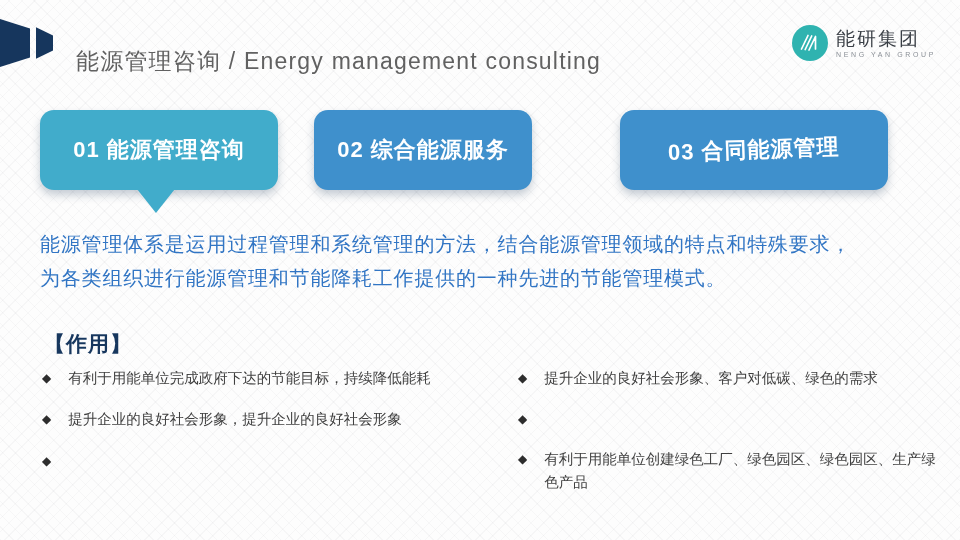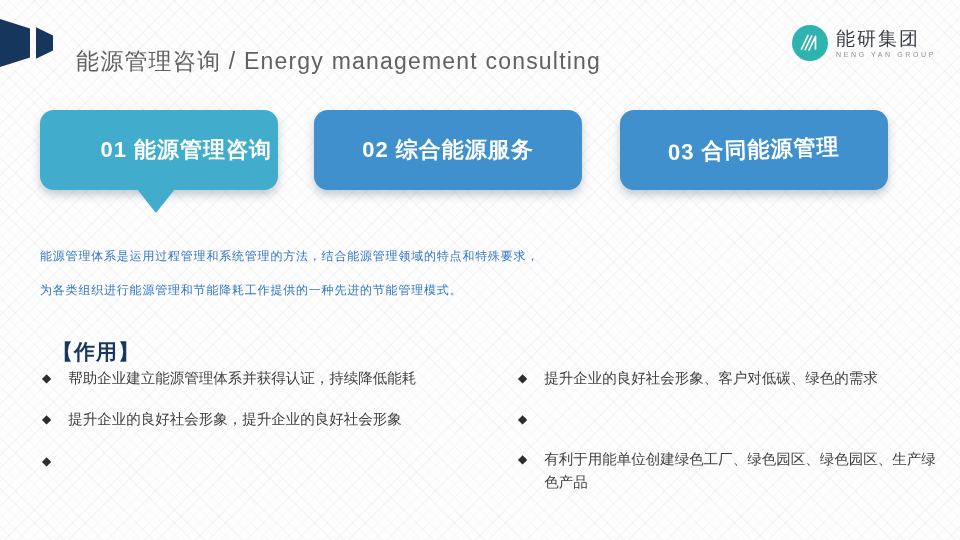--- a/index.html
+++ b/index.html
@@ -29,37 +29,37 @@
   .logo-zh{font-size:19px;font-weight:normal;color:#3a3f46;letter-spacing:2px;}
   .logo-en{font-size:7px;color:#8a8f96;letter-spacing:2.6px;margin-top:3px;}
   
   .tabs{position:absolute;left:40px;top:110px;width:880px;height:80px;}
   .tab{
     position:absolute;top:0;height:80px;border:none;border-radius:14px;
     color:#fff;font-weight:bold;font-size:22px;letter-spacing:1px;
     font-family:"Liberation Sans","DejaVu Sans",sans-serif;
     box-shadow:0 5px 9px rgba(30,60,90,0.25);cursor:pointer;
   }
-  .tab-1{left:0;width:238px;background:#41accb;text-align:right;}
+  .tab-1{left:0;width:238px;background:#41accb;}
   .tab-1::after{
     content:"";position:absolute;left:50%;bottom:-23px;transform:translateX(-58%);
     border-left:19px solid transparent;border-right:19px solid transparent;
     border-top:24px solid #41accb;
   }
-  .tab-2{left:274px;width:268px;background:#3f90cc;}
+  .tab-2{left:274px;width:218px;background:#3f90cc;}
   .tab-3{left:580px;width:268px;background:#3f90cc;}
   .tab-3 span{display:inline-block;transform:rotate(-2deg);}
   
   .intro{
-    position:absolute;left:40px;top:239px;width:900px;
-    color:#3175c4;font-size:12px;line-height:34px;letter-spacing:0.8px;
+    position:absolute;left:40px;top:227px;width:900px;
+    color:#3175c4;font-size:20px;line-height:34px;letter-spacing:0.8px;
   }
   
   .section-heading{
-    position:absolute;left:36px;top:322px;margin:16px;
+    position:absolute;left:36px;top:322px;margin:8px;
     color:#17375e;font-size:21px;font-weight:bold;letter-spacing:1px;
   }
   .bullets{position:absolute;left:42px;top:367px;width:898px;display:flex;}
   .col{display:flex;flex-direction:column;gap:19px;}
   .col-left{width:476px;}
   .col-right{width:422px;}
   .bullet{display:flex;gap:17px;color:#3f3f3f;font-size:14.5px;line-height:1.55;}
   .bullet .diamond{flex:none;font-size:12px;color:#2d2d2d;margin-top:2px;}
 </style>
 </head>
@@ -94,21 +94,21 @@
     <div>能源管理体系是运用过程管理和系统管理的方法，结合能源管理领域的特点和特殊要求，</div>
     <div>为各类组织进行能源管理和节能降耗工作提供的一种先进的节能管理模式。</div>
   </div>
 
   <h2 class="section-heading">【作用】</h2>
 
   <div class="bullets">
     <div class="col col-left">
       <div class="bullet">
         <span class="diamond">◆</span>
-        <span>帮助企业建立能源管理体系并获得认证，持续降低能耗</span>
+        <span>有利于用能单位完成政府下达的节能目标，持续降低能耗</span>
       </div>
       <div class="bullet">
         <span class="diamond">◆</span>
         <span>提升企业的良好社会形象，提升企业的良好社会形象</span>
       </div>
       <div class="bullet">
         <span class="diamond">◆</span>
       </div>
     </div>
     <div class="col col-right">

